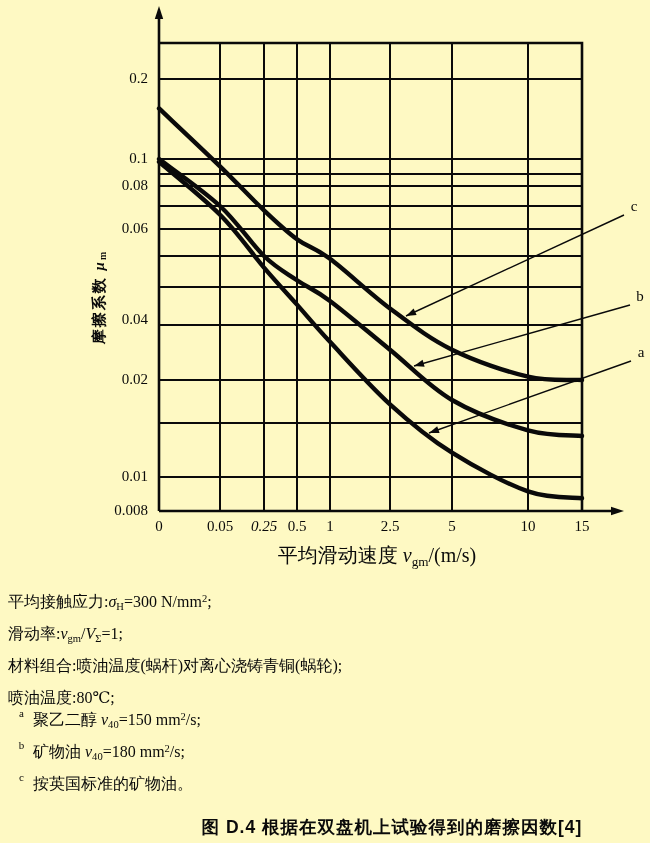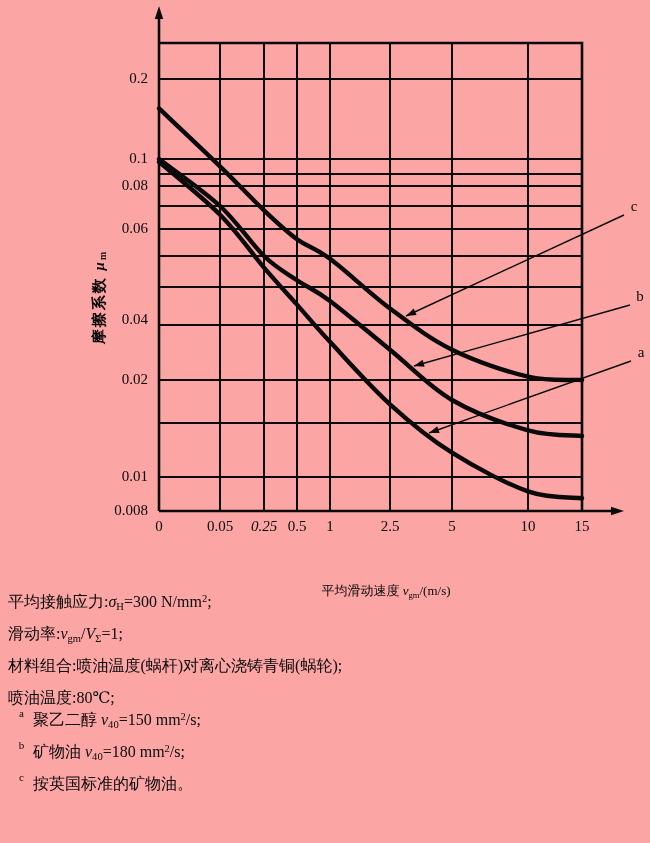--- a/index.html
+++ b/index.html
@@ -1,26 +1,26 @@
 <!DOCTYPE html>
 <html><head>
 <meta charset="utf-8">
 <style>
   html,body{margin:0;padding:0;background:#fff;}
-  .page{position:relative;width:650px;height:843px;background:#fca5a5;overflow:hidden;
+  .page{position:relative;width:650px;height:843px;background:#fef9c3;overflow:hidden;
         font-family:"Liberation Serif","DejaVu Serif","DejaVu Sans",serif;color:#0a0a0a;}
   .chart{position:absolute;left:0;top:0;width:650px;height:575px;}
   #chart-svg{position:absolute;left:0;top:0;}
   .ytick{position:absolute;left:84px;width:64px;text-align:right;font-size:15px;white-space:nowrap;}
   .xtick{position:absolute;top:518px;transform:translateX(-50%);font-size:15px;white-space:nowrap;}
   .curve-label{position:absolute;transform:translate(-50%,-50%);font-size:15px;}
   .ytitle{position:absolute;left:99px;top:297px;transform:translate(-50%,-50%) rotate(-90deg);
           font-size:15px;font-weight:600;letter-spacing:2px;white-space:nowrap;}
-  .xtitle{position:absolute;left:386px;top:542px;transform:translateX(-50%);
-          font-size:13px;white-space:nowrap;margin-top:40px;}
+  .xtitle{position:absolute;left:377px;top:542px;transform:translateX(-50%);
+          font-size:20px;white-space:nowrap;}
   .cond{position:absolute;left:8px;font-size:16px;white-space:nowrap;}
   .fnote{position:absolute;left:10px;font-size:16px;white-space:nowrap;text-align:center;}
   .fmark{display:inline-block;font-size:11px;vertical-align:top;position:relative;top:-3px;width:23px;}
   .caption{position:absolute;left:392px;top:815px;transform:translateX(-50%);
            font-family:"Liberation Sans","DejaVu Sans",sans-serif;
            font-size:17.5px;font-weight:bold;white-space:nowrap;letter-spacing:1px;}
   sub{font-size:66%;vertical-align:-0.3em;line-height:0;}
   sup{font-size:66%;vertical-align:0.5em;line-height:0;}
   i{font-style:italic;}
 </style>
@@ -80,13 +80,14 @@
       <div class="cond" style="top: 592px;">平均接触应力:<i>σ</i><sub>H</sub>=300 N/mm<sup>2</sup>;</div>
       <div class="cond" style="top: 624px;">滑动率:<i>v</i><sub>gm</sub>/<i>V</i><sub>Σ</sub>=1;</div>
       <div class="cond" style="top: 656px;">材料组合:喷油温度(蜗杆)对离心浇铸青铜(蜗轮);</div>
       <div class="cond" style="top: 688px;">喷油温度:80℃;</div>
     </div>
   <div id="footnotes">
       <div class="fnote" style="top: 710px;"><span class="fmark">a</span><span>聚乙二醇 <i>ν</i><sub>40</sub>=150 mm<sup>2</sup>/s;</span></div>
       <div class="fnote" style="top: 742px;"><span class="fmark">b</span><span>矿物油 <i>ν</i><sub>40</sub>=180 mm<sup>2</sup>/s;</span></div>
       <div class="fnote" style="top: 774px;"><span class="fmark">c</span><span>按英国标准的矿物油。</span></div>
     </div>
+  <div class="caption">图 D.4  根据在双盘机上试验得到的磨擦因数[4]</div>
 </div>
 
 </body></html>

